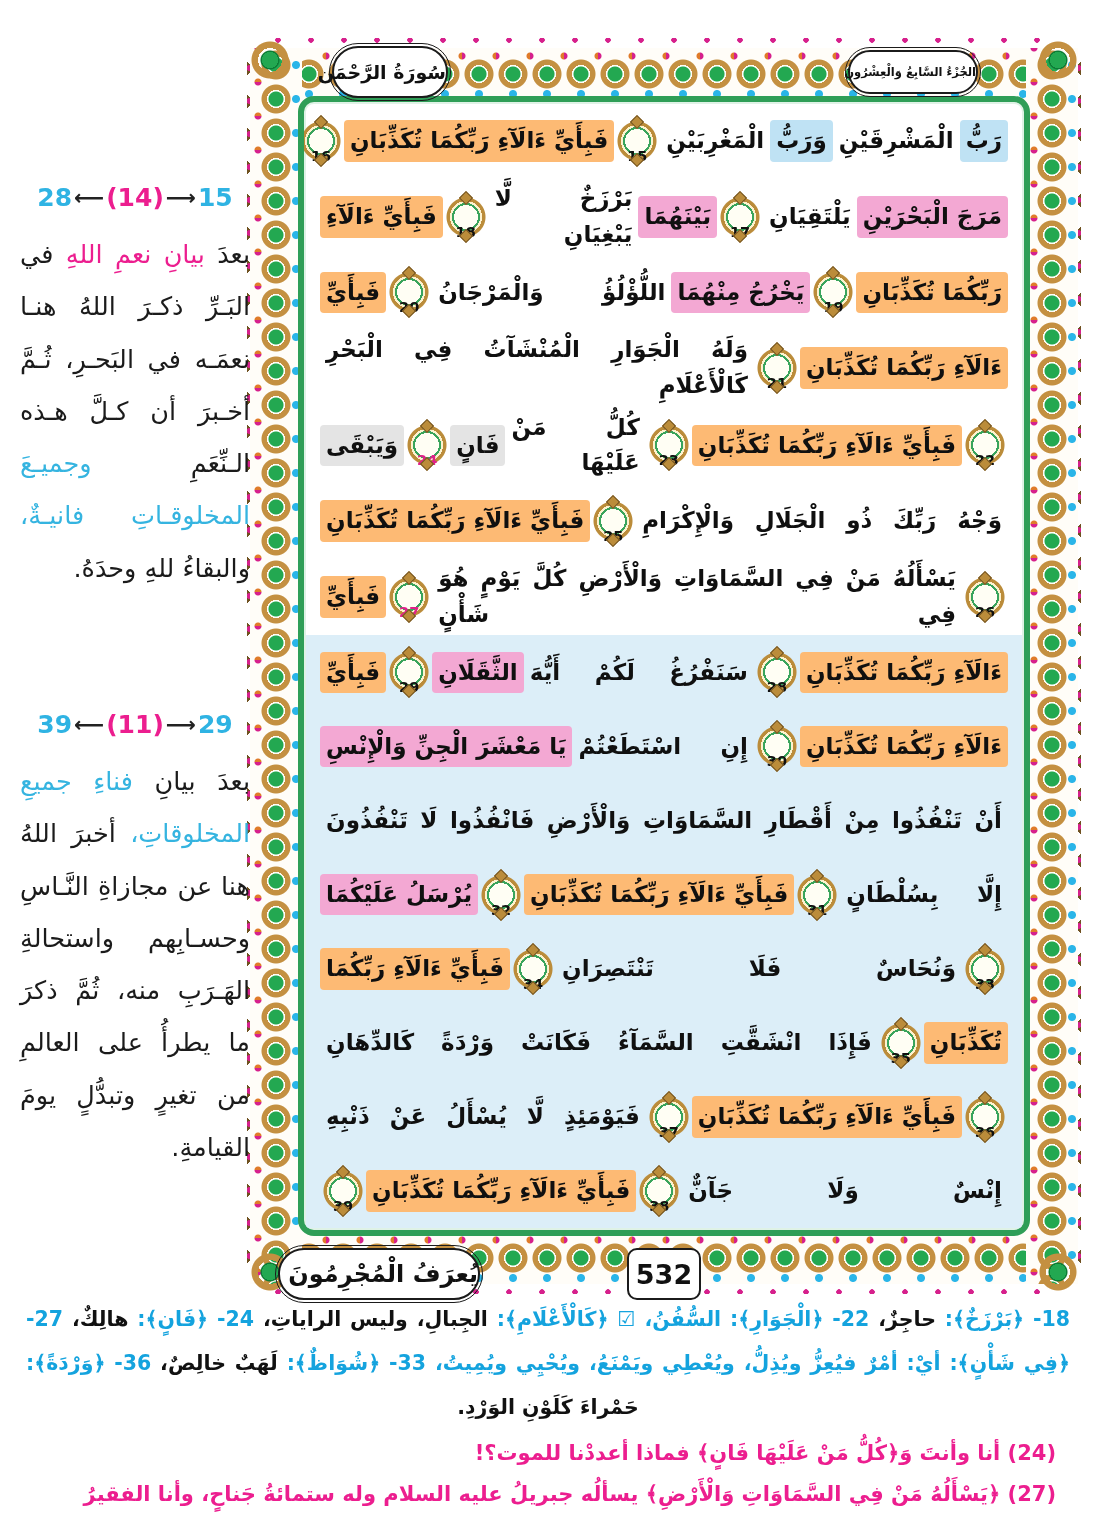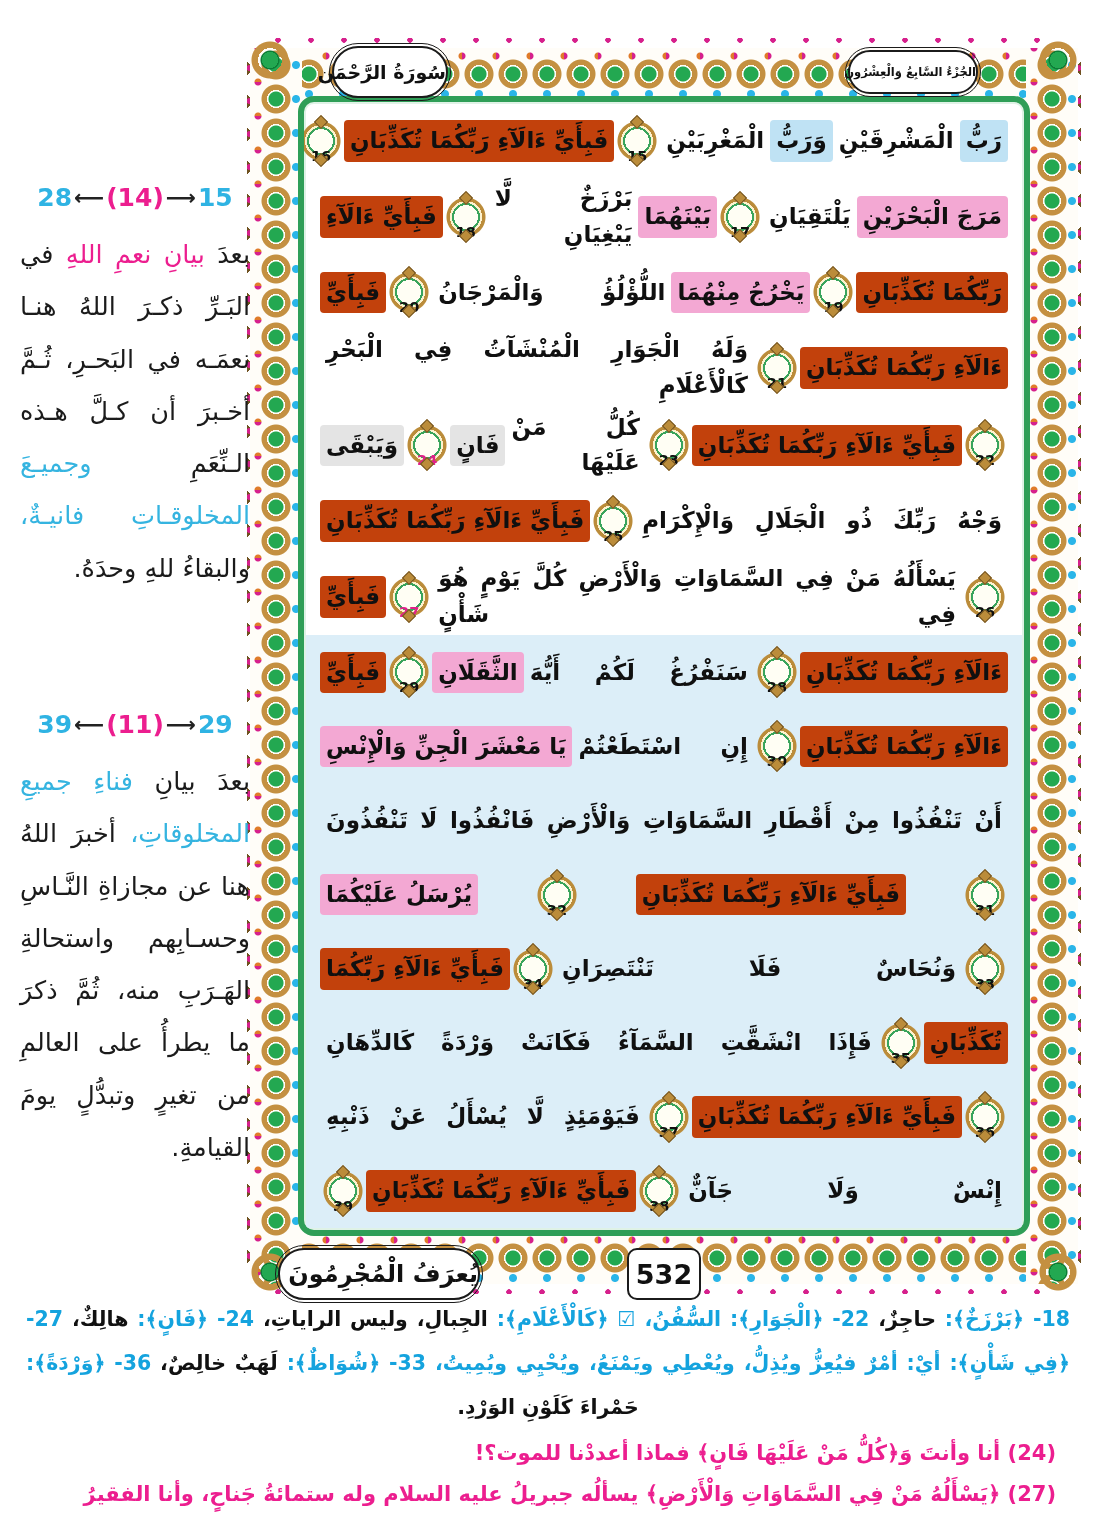--- a/index.html
+++ b/index.html
@@ -49,21 +49,21 @@
   
   .inner{position:absolute;left:48px;right:48px;top:56px;bottom:56px;z-index:2;
      border:6px solid #2f9e57;border-radius:16px;background:#fff;overflow:hidden;
      box-shadow:inset 0 0 0 2px #dff2e6;}
   .lines{position:absolute;inset:2px;display:flex;flex-direction:column;}
   .line{flex:1;display:flex;direction:rtl;align-items:center;justify-content:space-between;
      padding:0 14px;font-size:23px;font-weight:bold;color:#101010;}
   .line.bg-blue{background:#dceef8;}
   .seg{padding:3px 6px;border-radius:4px;white-space:nowrap;flex-shrink:0;line-height:1.55;}
   .seg.grow{flex:1 1 auto;white-space:normal;text-align:justify;text-align-last:justify;}
-  .h-yellow{background:#c2410c}.h-pink{background:#f3a8d3}.h-blue{background:#bfe2f4}.h-gray{background:#e4e4e4}
+  .h-yellow{background:#fdba74}.h-pink{background:#f3a8d3}.h-blue{background:#bfe2f4}.h-gray{background:#e4e4e4}
   .vnum{flex-shrink:0;width:40px;height:46px;display:inline-flex;align-items:flex-end;justify-content:center;
      position:relative;margin:0 3px;font-size:14.5px;font-weight:bold;color:#101010;
      background:radial-gradient(circle at 50% 50%,#fffef4 0 12px,#39a45c 12px 14px,#fdf2cf 14px 16px,#bb8c3a 16px 19px,transparent 20px);}
   .vnum::before,.vnum::after{content:"";position:absolute;left:50%;width:8px;height:8px;background:#bb8c3a;
      border:1px solid #6f5120;transform:translateX(-50%) rotate(45deg);}
   .vnum::before{top:-1px}.vnum::after{bottom:-1px}
   .vnum.m .vnum-n{color:#e0218a;}
 
   
   .cart{position:absolute;z-index:3;background:#fff;border:2px solid #1b1b1b;outline:1px solid #1b1b1b;outline-offset:2px;
@@ -209,20 +209,21 @@
             <span class="vnum">
               <span class="vnum-n">30</span>
             </span>
             <span class="seg grow">إِنِ اسْتَطَعْتُمْ</span>
             <span class="seg h-pink">يَا مَعْشَرَ الْجِنِّ وَالْإِنْسِ</span>
           </div>
           <div class="line bg-blue">
             <span class="seg grow">أَنْ تَنْفُذُوا مِنْ أَقْطَارِ السَّمَاوَاتِ وَالْأَرْضِ فَانْفُذُوا لَا تَنْفُذُونَ</span>
           </div>
           <div class="line bg-blue">
+            <span class="seg grow">إِلَّا بِسُلْطَانٍ</span>
             <span class="vnum">
               <span class="vnum-n">31</span>
             </span>
             <span class="seg h-yellow">فَبِأَيِّ ءَالَآءِ رَبِّكُمَا تُكَذِّبَانِ</span>
             <span class="vnum">
               <span class="vnum-n">32</span>
             </span>
             <span class="seg h-pink">يُرْسَلُ عَلَيْكُمَا</span>
           </div>
           <div class="line bg-blue">

